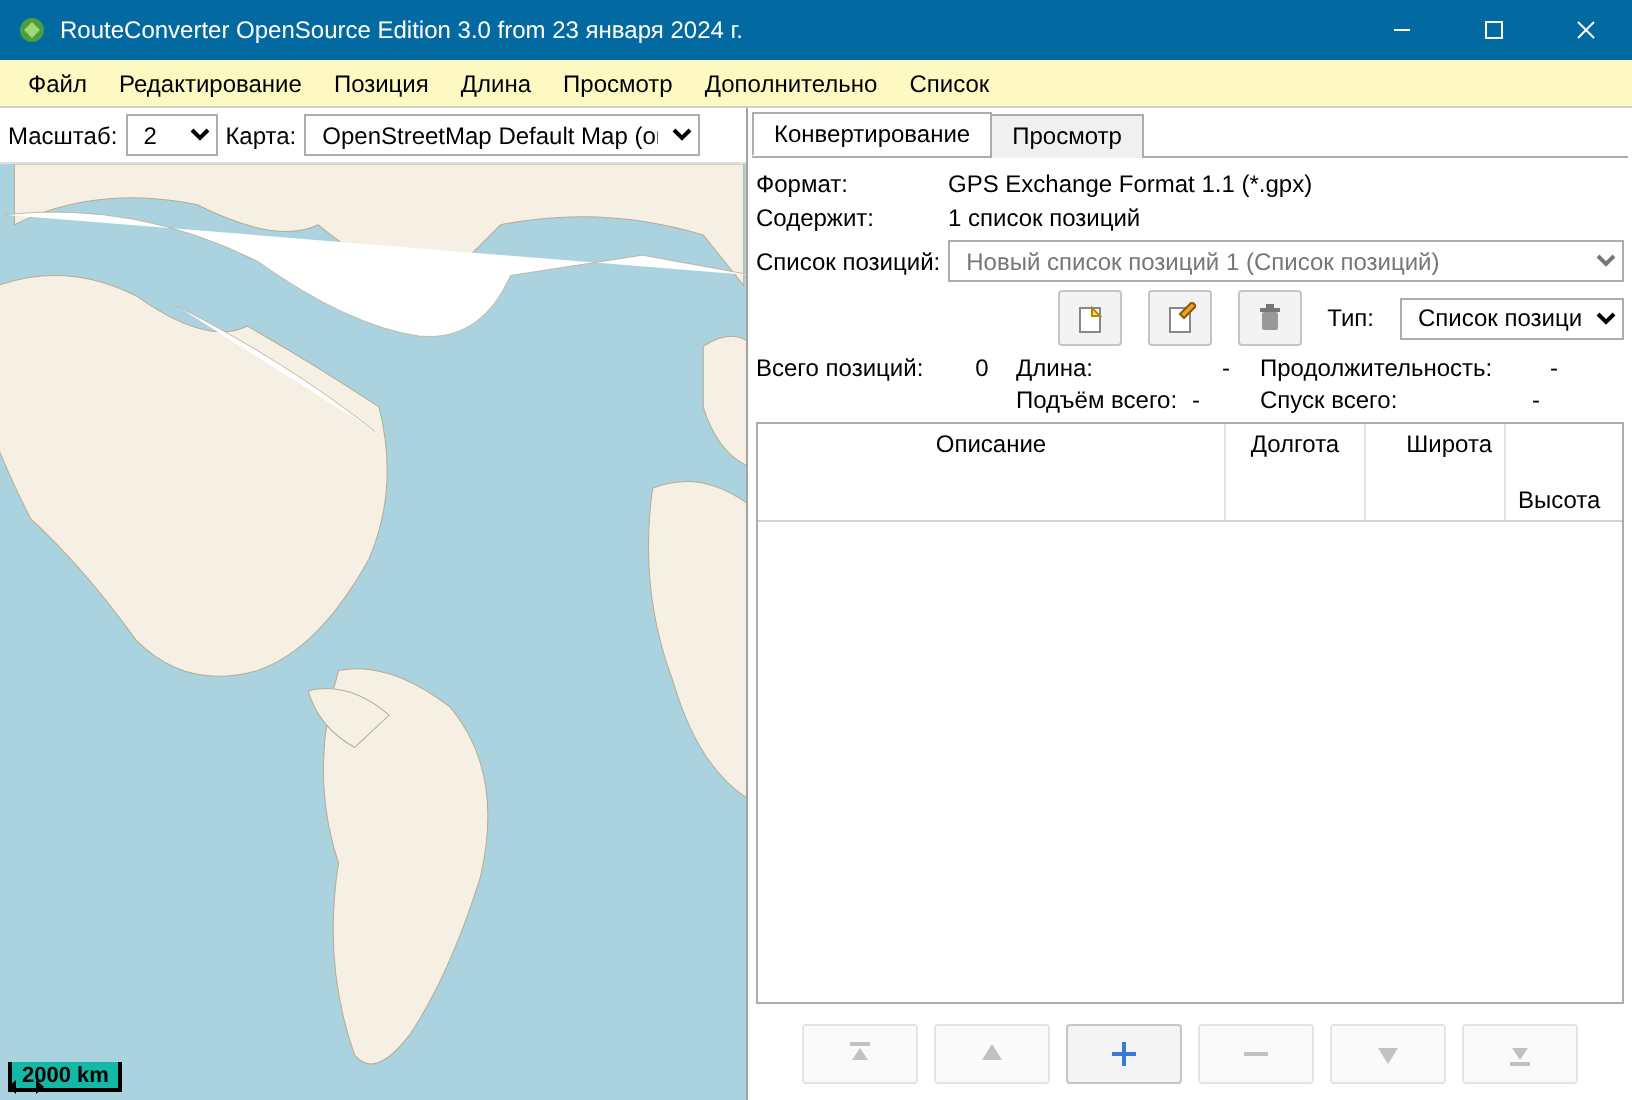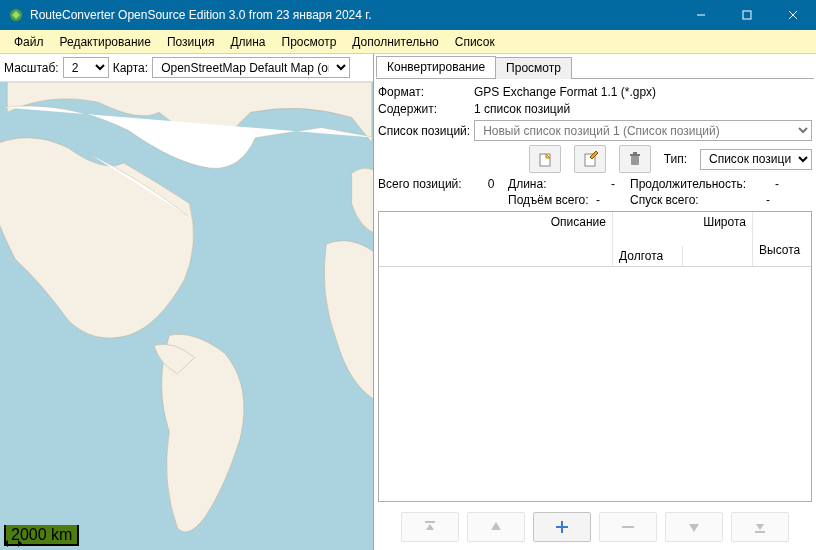--- a/index.html
+++ b/index.html
@@ -12,42 +12,42 @@
 .menubar .mi{padding:3px 8px;}
 .body{display:flex;height:calc(550px - 30px - 24px);}
 .left{flex:0 0 374px;display:flex;flex-direction:column;border-right:1px solid #a3a3a3;}
 .left-toolbar{height:28px;display:flex;align-items:center;gap:4px;padding:3px 4px;border-bottom:1px solid #e0e0e0;}
 .lbl{white-space:nowrap;}
 select,input.sel{border:1px solid #abadb3;background:#fff;font-size:12px;height:21px;padding:1px 4px;font-family:inherit;}
 .zoom-sel{width:46px;}
 .map-sel{width:198px;}
 .map-wrap{flex:1;position:relative;overflow:hidden;background:#aad3df;}
 .map-svg{width:100%;height:100%;}
-.scale-box{position:absolute;left:4px;bottom:4px;background:#4d7c0f;border:2px solid #000;border-top:none;padding:1px 5px 0 5px;font-weight:normal;font-size:16px;}
+.scale-box{position:absolute;left:4px;bottom:4px;background:#14b8a6;border:2px solid #000;border-top:none;padding:1px 5px 0 5px;font-weight:bold;font-size:11px;}
 .sc-in{position:absolute;left:1px;bottom:1px;display:flex;gap:2px;}
 .sc-arrow{width:11px;height:11px;display:flex;align-items:center;justify-content:center;}
 .right{flex:1;display:flex;flex-direction:column;padding:2px;}
 .tabs{display:flex;border-bottom:1px solid #acacac;height:23px;margin-bottom:4px;}
 .tab{padding:3px 10px 2px 10px;border:1px solid #acacac;border-bottom:none;background:#f0f0f0;margin-right:-1px;position:relative;top:1px;}
 .tab.active{background:#fff;border-bottom:1px solid #fff;top:0;}
 .kv{display:grid;grid-template-columns:92px 1fr;gap:3px 4px;padding:2px;}
 .row-positions{display:flex;align-items:center;gap:4px;padding:2px;}
 .pos-sel{flex:1;color:#777;}
 .tool-row{display:flex;align-items:center;gap:13px;padding:2px;}
 .tool-row .spacer{flex:1;}
 .tbtn{width:32px;height:28px;border:1px solid #c5c5c5;background:#f3f3f3;display:flex;align-items:center;justify-content:center;border-radius:2px;}
 .type-sel{width:112px;}
 .stats{padding:2px;display:grid;grid-template-columns:96px 34px 88px 34px 136px 22px;gap:3px 0;font-size:12px;}
 .stats .v{text-align:center;}
 .stats2{padding:0 2px 4px 2px;display:grid;grid-template-columns:130px 88px 34px 136px 22px;gap:3px 0;font-size:12px;}
 .table{flex:1;border:1px solid #acacac;margin:0 2px 4px 2px;display:flex;flex-direction:column;overflow:hidden;}
 .thead{display:flex;border-bottom:1px solid #d4d4d4;background:#fff;}
 .th{padding:3px 6px;border-right:1px solid #e4e4e4;font-size:12px;}
-.th.desc{flex:1;text-align:right;}
-.th.lon{width:70px;text-align:left;margin-top:34px;}
+.th.desc{flex:1;text-align:center;}
+.th.lon{width:70px;text-align:center;}
 .th.lat{width:70px;text-align:right;}
 .th.alt{width:58px;border-right:none;margin-top:28px;}
 .tbody{flex:1;background:#fff;}
 .bottom-bar{display:flex;gap:8px;padding:6px 6px 6px 6px;justify-content:center;}
 .bbtn{width:58px;height:30px;border:1px solid #c5c5c5;background:#f4f4f4;display:flex;align-items:center;justify-content:center;border-radius:2px;}
 .bbtn.disabled{opacity:.45;}
 .bbtn.add{opacity:1;}
 </style>
 </head>
 <body>

